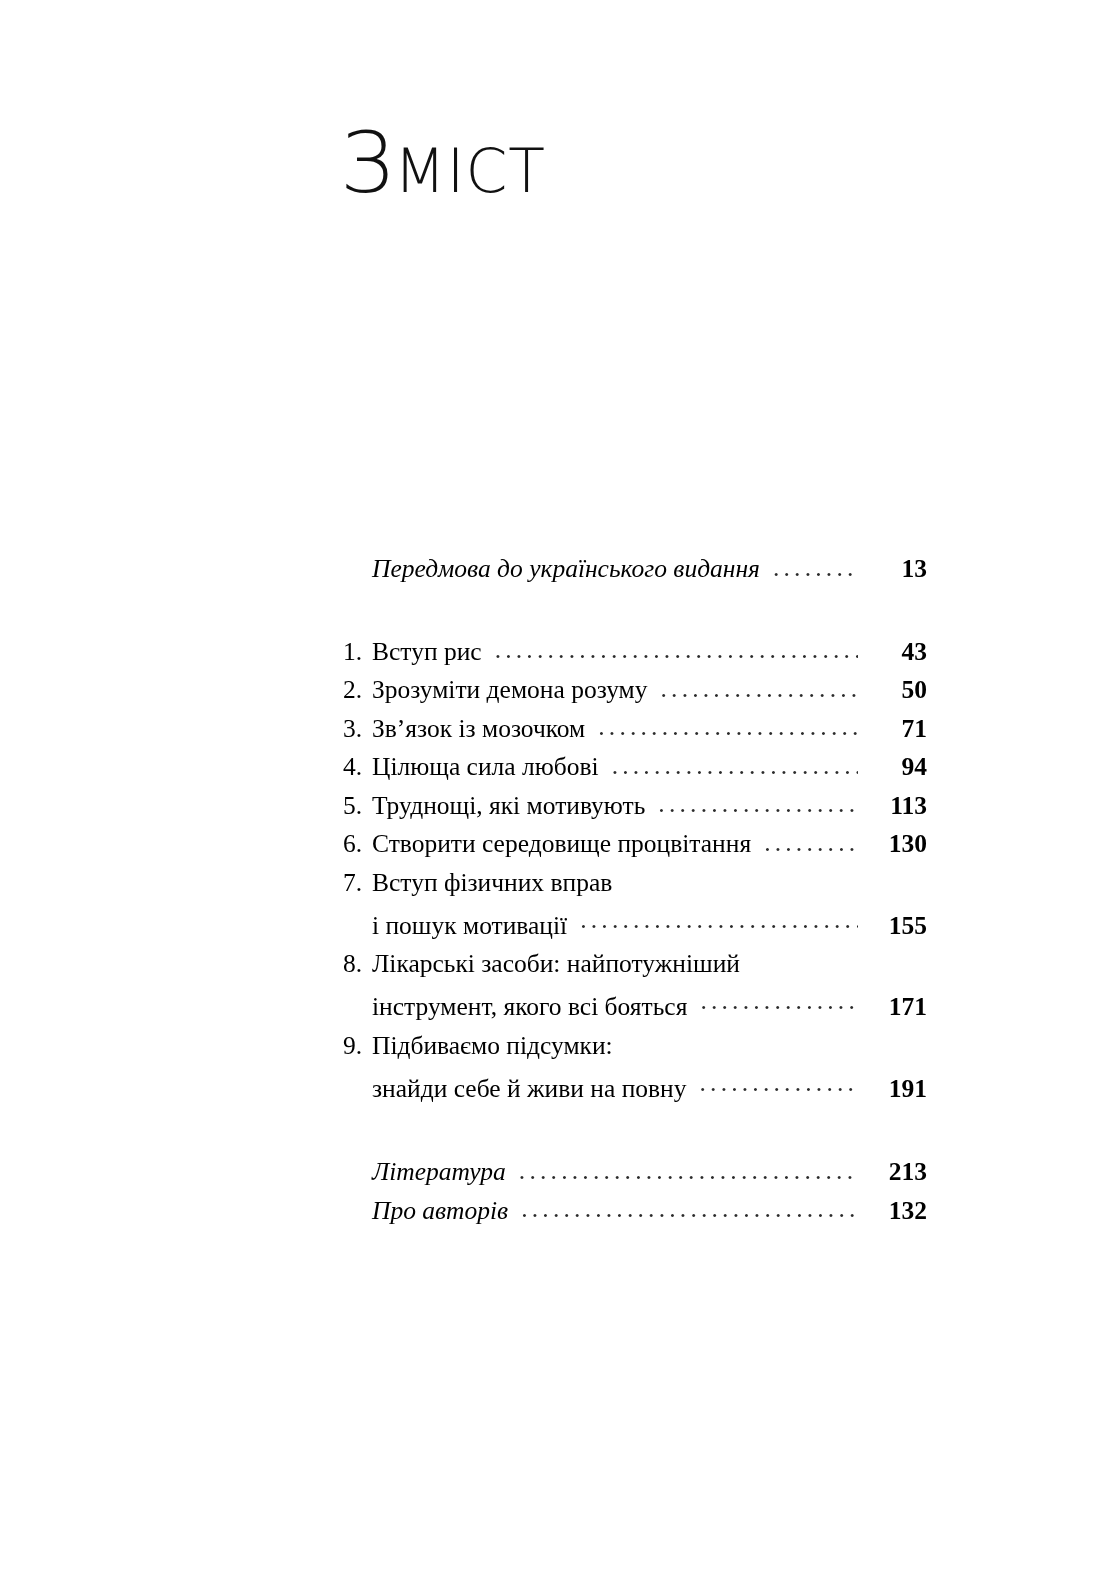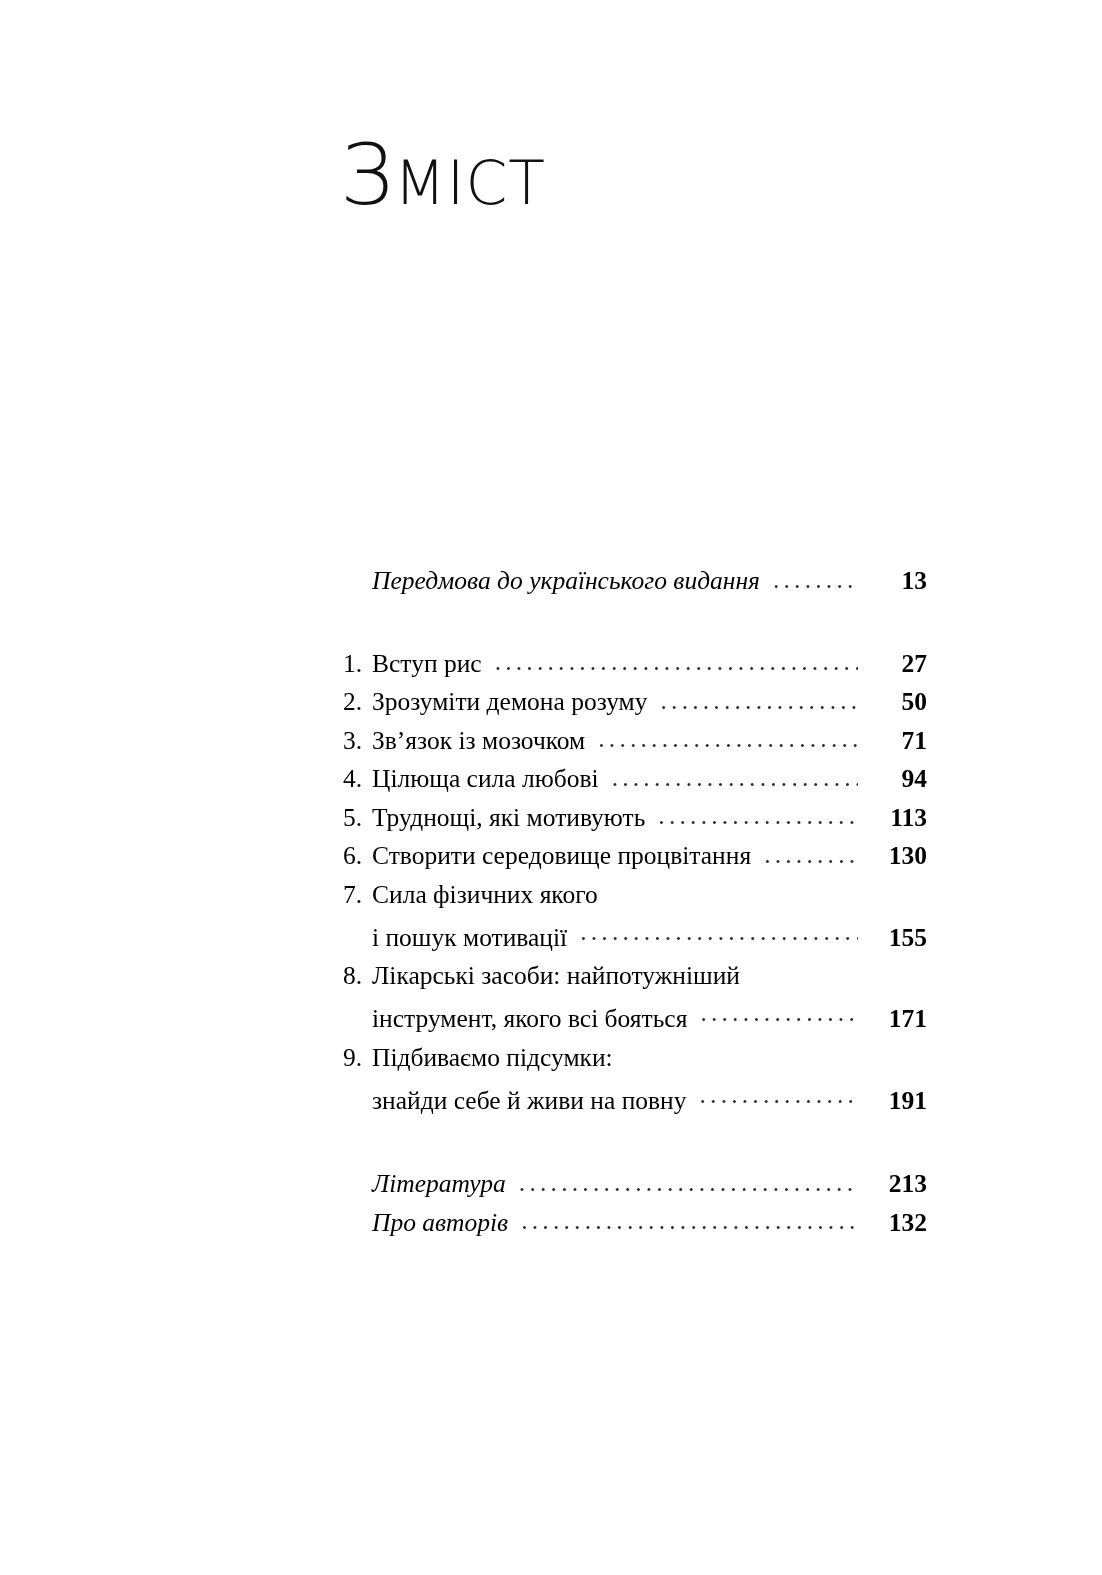--- a/index.html
+++ b/index.html
@@ -12,21 +12,21 @@
     color: #000000;
     -webkit-font-smoothing: antialiased;
   }
 
   .page {
     position: relative;
     width: 1102px;
     height: 1347px;
     background: #ffffff;
     overflow: hidden;
-    margin: 12px auto;
+    margin: 0 auto;
   }
 
   
   .toc-title {
     position: absolute;
     left: 340px;
     top: 100px;
     font-family: "DejaVu Sans", "Liberation Sans", sans-serif;
     font-weight: 300;
     letter-spacing: 0.5px;
@@ -173,21 +173,21 @@
 
 
     </div>
 
     <div class="toc-group chapters">
 
       <div class="entry">
         <span class="num">1.</span>
         <span class="label-wrap"><span class="label">Вступ рис</span></span>
         <span class="leader"></span>
-        <span class="pagenum">27</span>
+        <span class="pagenum">43</span>
       </div>
 
       <div class="entry">
         <span class="num">2.</span>
         <span class="label-wrap"><span class="label">Зрозуміти демона розуму</span></span>
         <span class="leader"></span>
         <span class="pagenum">50</span>
       </div>
 
       <div class="entry">
@@ -214,21 +214,21 @@
       <div class="entry">
         <span class="num">6.</span>
         <span class="label-wrap"><span class="label">Створити середовище процвітання</span></span>
         <span class="leader"></span>
         <span class="pagenum">130</span>
       </div>
 
       <div class="entry multiline">
         <div class="line1">
           <span class="num">7.</span>
-          <span class="label-wrap"><span class="label">Сила фізичних якого</span></span>
+          <span class="label-wrap"><span class="label">Вступ фізичних вправ</span></span>
           <span class="filler"></span>
         </div>
         <div class="line2">
           <span class="spacer"></span>
           <span class="label-wrap"><span class="label">і пошук мотивації</span></span>
           <span class="leader"></span>
           <span class="pagenum">155</span>
         </div>
       </div>
 

